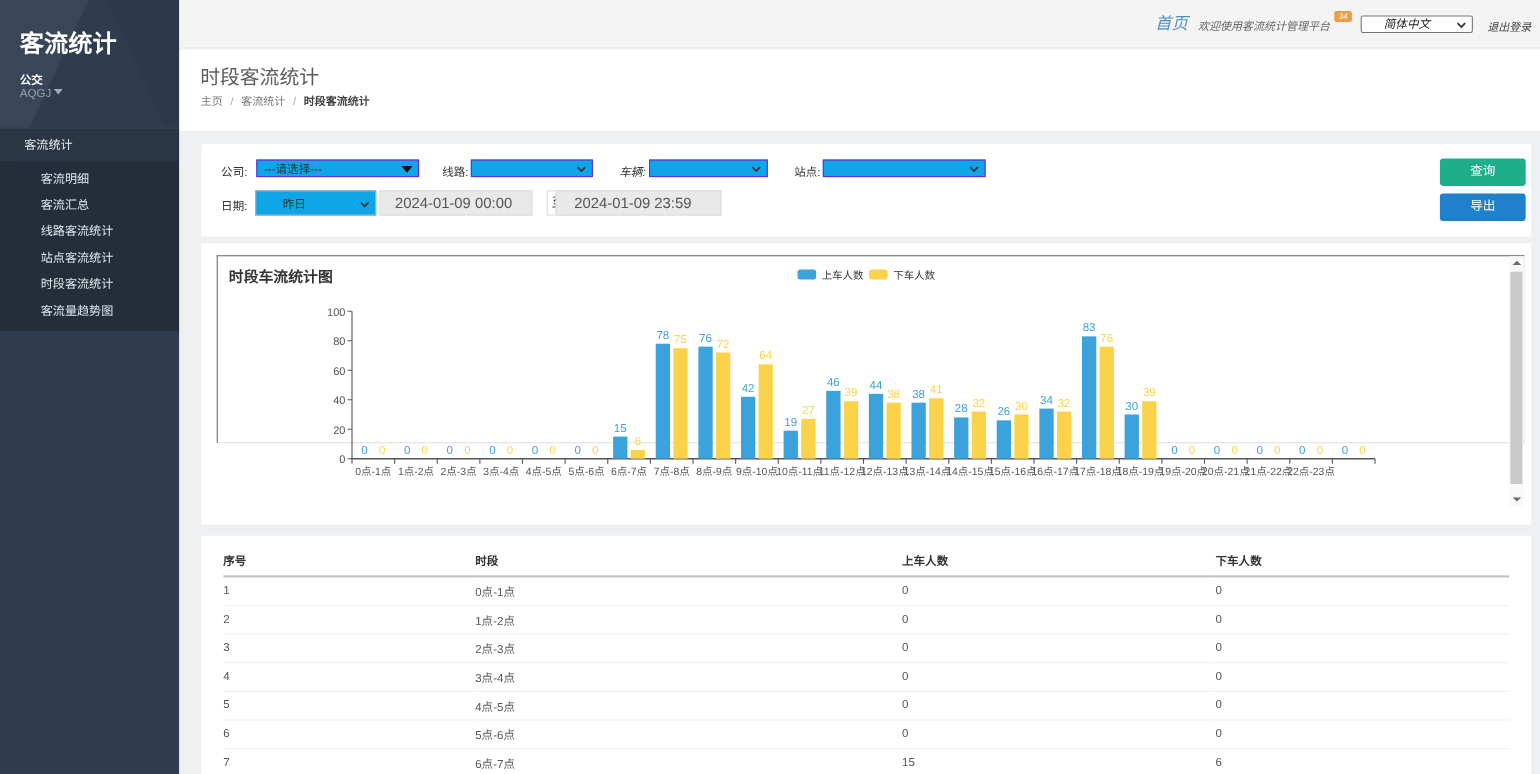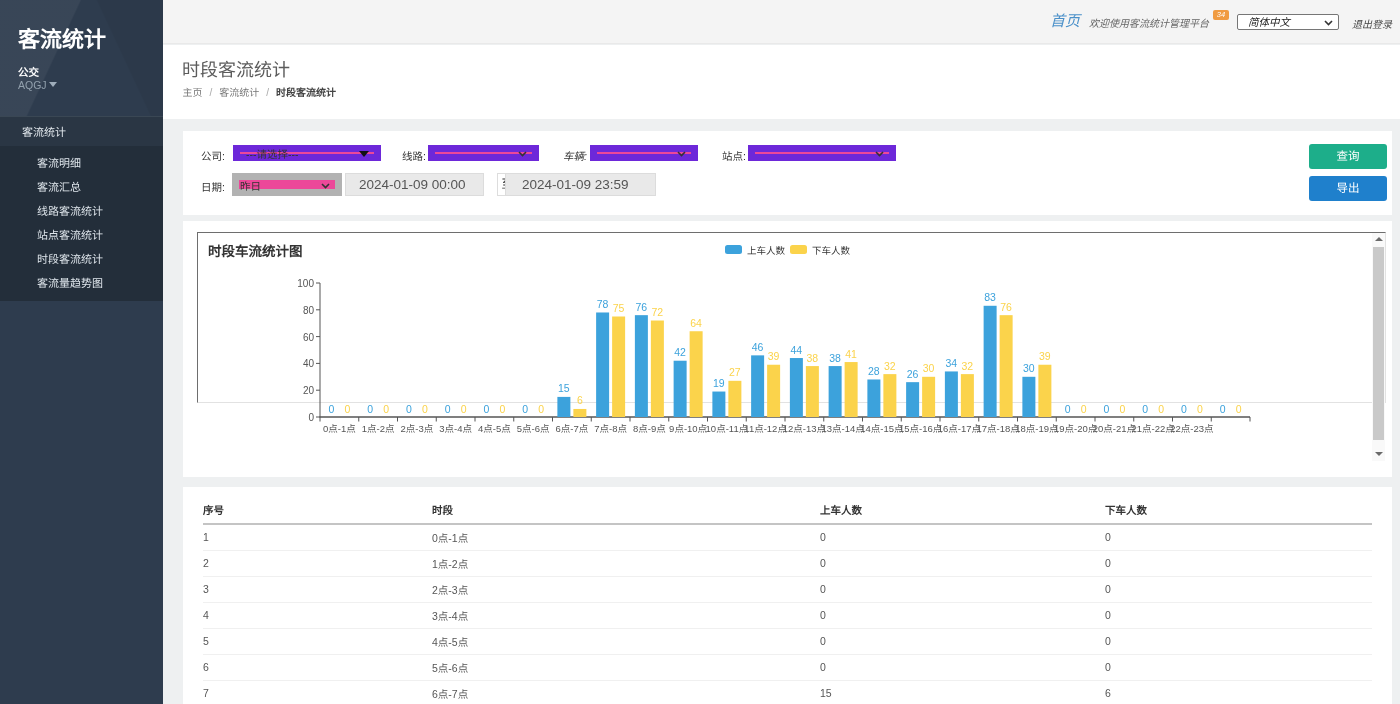--- a/index.html
+++ b/index.html
@@ -20,36 +20,36 @@
 .sb-menu { position:absolute; left:0; top:116px; width:163px; }
 .sb-item { position:relative; height:30px; line-height:30px; padding-left:22px; font-size:11px; color:#e4eaef; border-top:1px solid #3a4754; background:#2a3644; }
 .sb-item.plain { background:transparent; border-top:1px solid rgba(255,255,255,0.04); height:33px; line-height:33px; }
 .sb-sub { background:#232e3a; padding:5px 0 6px 0; }
 .sb-sub div { height:24px; line-height:24px; padding-left:37px; font-size:11px; color:#dfe6ec; }
 
 .topbar { position:absolute; left:163px; top:0; width:1237px; height:44px; background:#f4f4f4; border-bottom:1px solid #e9e9e9;font-style:italic; }
 .tb-home { position:absolute; left:887px; top:9px; font-size:15px; color:#4a90c9; }
 .tb-welcome { position:absolute; left:926px; top:15px; font-size:10px; color:#666; }
 .tb-badge { position:absolute; left:1050px; top:10px; width:16px; height:10px; background:#f09b41; border-radius:2px; color:#fff; font-size:7.5px; text-align:center; line-height:10px; }
-.tb-sel { position:absolute; left:1074px; top:14px; width:102px; height:16px; background:#fff; border:1px solid #767676; border-radius:2px; font-size:10.5px; color:#222; line-height:14px; padding-left:10px; }
+.tb-sel { position:absolute; left:1074px; top:14px; width:102px; height:16px; background:#fff; border:1px solid #767676; border-radius:2px; font-size:10.5px; color:#222; line-height:14px; padding-left:20px; }
 .tb-sel svg { position:absolute; right:5px; top:4.5px; }
 .tb-exit { position:absolute; left:1189px; top:16px; font-size:10px; color:#444; }
 
 .pagehead { position:absolute; left:163px; top:45px; width:1237px; height:74px; background:#fff; }
 .ph-title { position:absolute; left:19px; top:10px; font-size:18px; color:#5c5c5c; }
 .ph-crumb { position:absolute; left:19.5px; top:41.5px; font-size:10px; line-height:12px; color:#777; }
 .ph-crumb .sep { color:#aaa; margin:0 7px; }
 .ph-crumb .cur { color:#444; font-weight:bold; }
 
 .content { position:absolute; left:163px; top:119px; width:1237px; height:585px; background:#eef0f1; }
 .panel { position:absolute; left:20px; width:1209px; background:#fff; }
 
 .filter { top:12px; height:84px; }
 .flabel { position:absolute; font-size:10.5px; color:#333; }
-.fsel { position:absolute; background:#ec4899; border:7px solid #6d28d9; font-size:10.5px; color:#333; }
+.fsel { position:absolute; background:#0ea5e9; border:1px solid #6d28d9; font-size:10.5px; color:#333; }
 .fsel .txt { position:absolute; left:6px; top:50%; transform:translateY(-50%); }
 .fsel .tri { position:absolute; right:5px; top:50%; margin-top:-2px; width:0; height:0; border-left:5px solid transparent; border-right:5px solid transparent; border-top:6px solid #111; }
 .fsel svg.chev { position:absolute; right:5px; top:50%; margin-top:-2px; }
 .row2box { position:absolute; top:42px; height:23px; }
 .gin { background:#e9e9e9; border:1px solid #dcdcdc; font-size:13.5px; color:#555; line-height:21px; }
 .btn { position:absolute; left:1126px; width:78px; height:25px; border-radius:3px; color:#fff; font-size:11.5px; text-align:center; line-height:25px; }
 .btn.q { top:13px; background:#1dae8a; }
 .btn.e { top:45px; background:#1f80cc; }
 
 .chartpanel { top:102px; height:256px; }
@@ -125,21 +125,21 @@
       </div>
       <div class="flabel" style="left:539px; top:17px;">站点:</div>
       <div class="fsel" style="left:565px; top:14px; width:148px; height:16px;">
         <svg class="chev" width="9" height="6">
           <path d="M1 1 L4.5 4.5 L8 1" stroke="#333" stroke-width="1.6" fill="none"></path>
         </svg>
       </div>
 
       <div class="flabel" style="left:18px; top:48px;">日期:</div>
       <div class="fsel row2box" style="left:49px; width:110px; border-color:#b2b2b2;">
-        <span class="txt" style="left:1px;">昨日</span>
+        <span class="txt" style="left:24px;">昨日</span>
         <svg class="chev" width="9" height="6">
           <path d="M1 1 L4.5 4.5 L8 1" stroke="#333" stroke-width="1.6" fill="none"></path>
         </svg>
       </div>
       <div class="row2box gin" style="left:162px; width:139px; padding-left:13px;">2024-01-09 00:00</div>
       <div class="row2box" style="left:314px; width:21px; background:#fff; border:1px solid #ddd; font-size:12px; color:#333; text-align:center; line-height:21px;">至</div>
       <div class="row2box gin" style="left:322px; width:151px; padding-left:16px;">2024-01-09 23:59</div>
 
       <div class="btn q">查询</div>
       <div class="btn e">导出</div>

